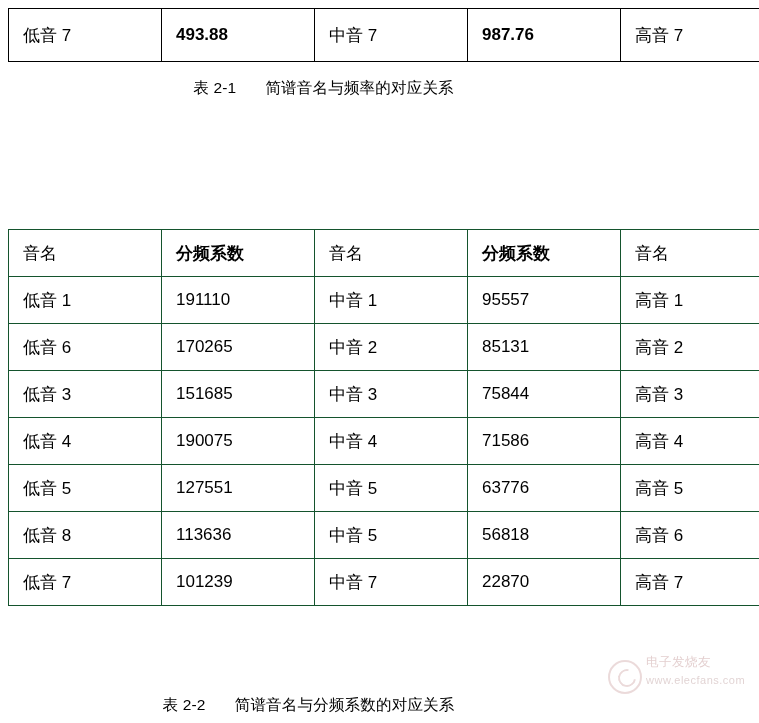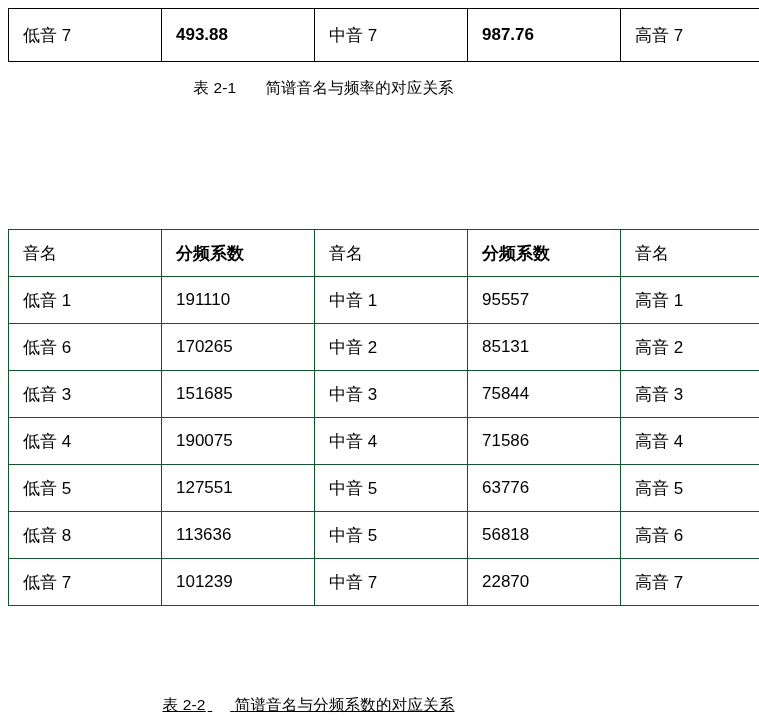--- a/index.html
+++ b/index.html
@@ -41,21 +41,21 @@
   }
 
   .caption {
     position: absolute;
     width: 100%;
     text-align: center;
     font-size: 15.5px;
     letter-spacing: 0.2px;
   }
   .caption-1 { top: 78px; padding-left: 15px; }
-  .caption-2 { top: 695px; text-decoration: underline; }
+  .caption-2 { top: 695px; }
   .caption .cap-num { margin-right: 2px; }
   .caption .cap-gap { display: inline-block; width: 18px; }
 
   
   .table-main {
     position: absolute;
     left: 8px;
     top: 229px;
     width: 743px;
     border-collapse: collapse;
@@ -221,14 +221,19 @@
       </tr>
     </tbody>
   </table>
 
   <div class="caption caption-2">
     <span class="cap-num">表 2-2</span>
     <span class="cap-gap"></span>
     <span>简谱音名与分频系数的对应关系</span>
   </div>
 
+  <div class="watermark">
+    <div class="wm-logo"></div>
+    <div class="wm-text">电子发烧友</div>
+    <div class="wm-url">www.elecfans.com</div>
+  </div>
 
 </div>
 
 </body></html>

